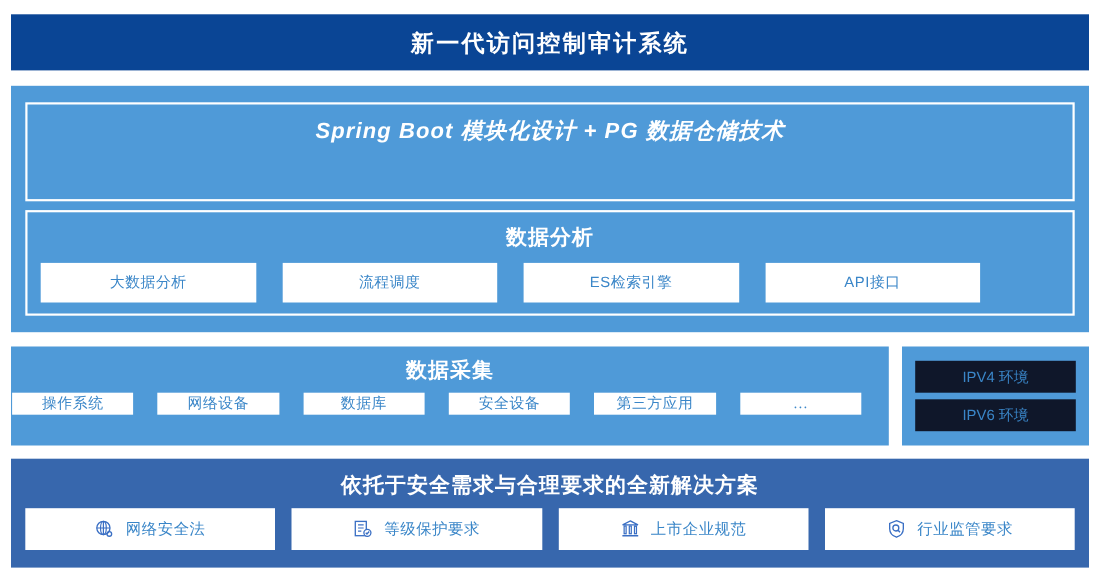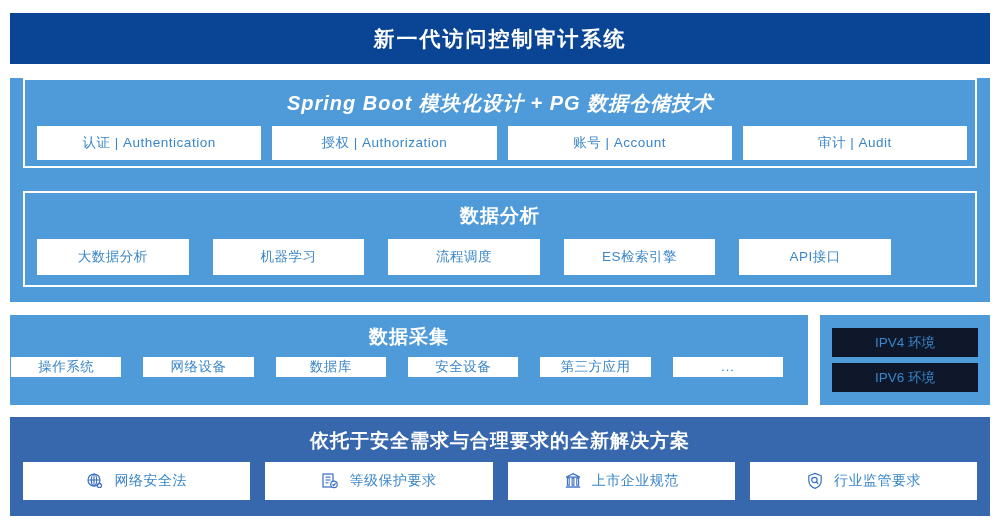--- a/index.html
+++ b/index.html
@@ -87,21 +87,21 @@
 
   
   #stack-panel {
     left: 10px;
     top: 78px;
     width: 980px;
     height: 224px;
   }
   #springboot-group {
     left: 13px;
-    top: 0;
+    top: 15px;
     width: 954px;
     height: 90px;
   }
   #springboot-group .group-title { margin-top: 10px; }
   #springboot-row {
     position: absolute;
     left: 12px;
     top: 46px;
     width: 930px;
     height: 34px;
@@ -207,33 +207,26 @@
 <div class="page">
 
   <div class="header">
     <div class="header-title">新一代访问控制审计系统</div>
   </div>
 
   <div class="panel-light" id="stack-panel">
 
     <div class="group" id="springboot-group">
       <div class="group-title italic">Spring Boot 模块化设计 + PG 数据仓储技术</div>
-      <div class="row" id="springboot-row">
-        <div class="cell">认证 | Authentication</div>
-        <div class="cell">授权 | Authorization</div>
-        <div class="cell">账号 | Account</div>
-        <div class="cell">审计 | Audit</div>
-      </div>
     </div>
 
     <div class="group" id="analysis-group">
       <div class="group-title">数据分析</div>
       <div class="row" id="analysis-row">
         <div class="cell">大数据分析</div>
-        <div class="cell">机器学习</div>
         <div class="cell">流程调度</div>
         <div class="cell">ES检索引擎</div>
         <div class="cell">API接口</div>
       </div>
     </div>
 
   </div>
 
   <div class="panel-light" id="collect-panel">
     <div class="group-title" id="collect-title">数据采集</div>

